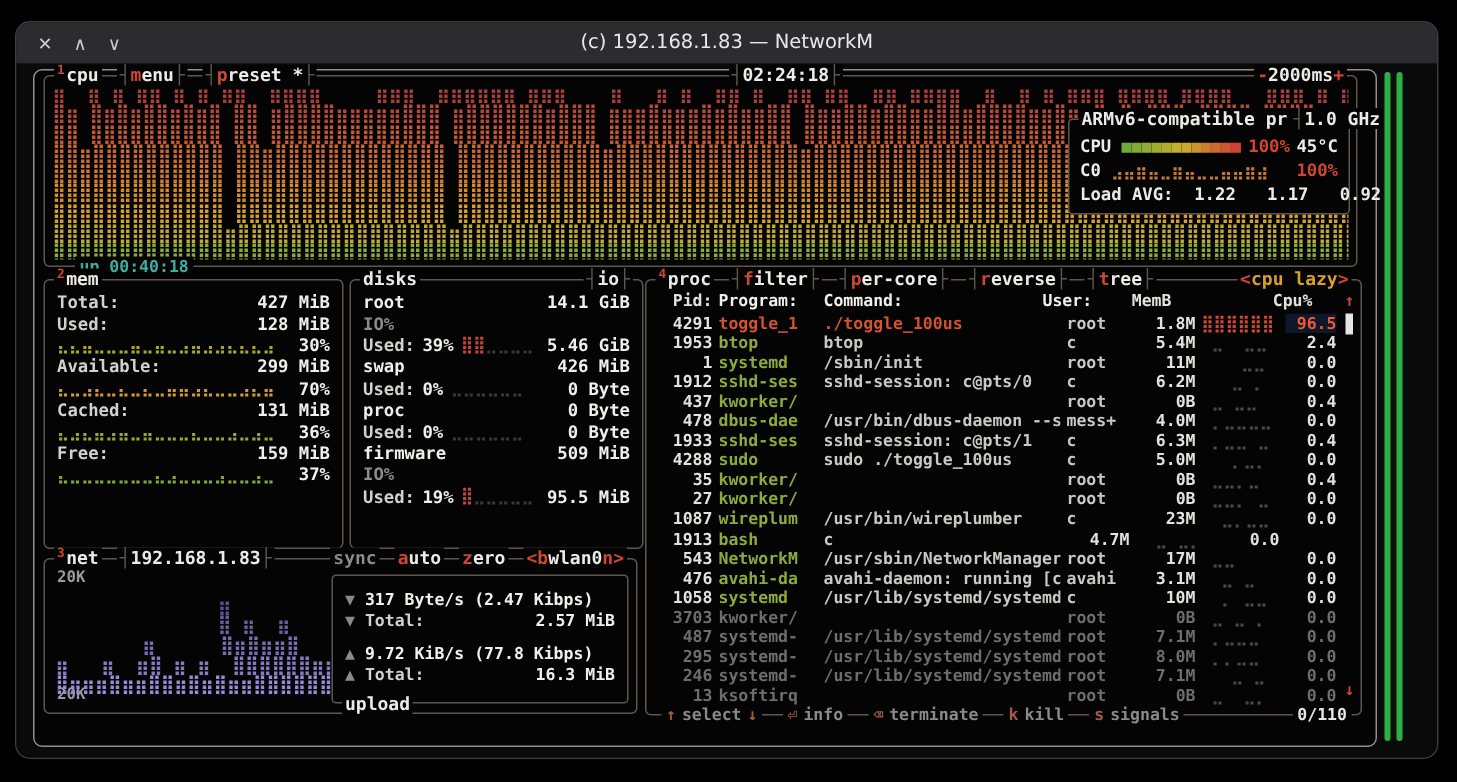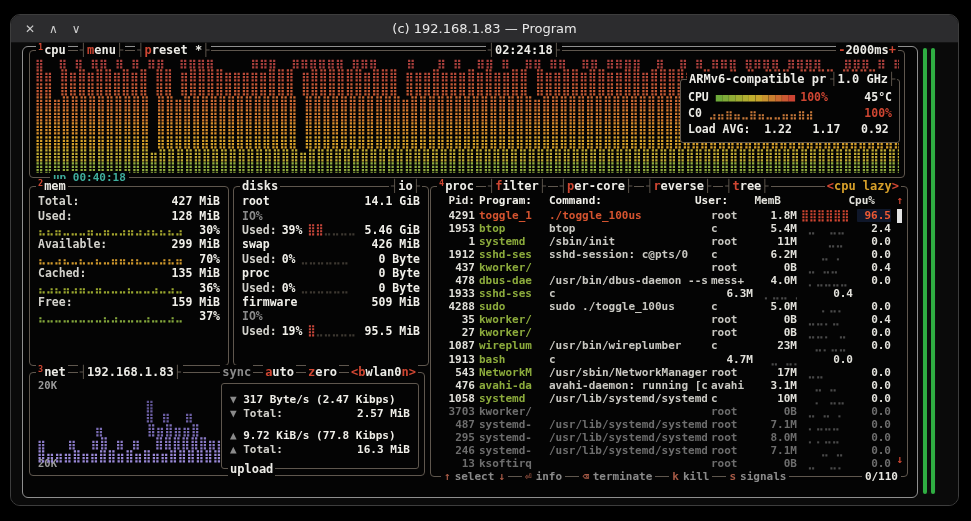--- a/index.html
+++ b/index.html
@@ -32,21 +32,21 @@
   .red{color:#cf4632}
   .orange{color:#d7a02a}
   .dim{color:#8b8b8b}
   .mid{align-self:center}
 
   .graph{position:absolute;overflow:hidden;white-space:pre}
   .graph div{height:13.3px;line-height:13.3px}
 
   .cpu-box{left:6px;top:3px;width:876px;height:128px}
   .cpu-graph{left:5px;right:5px;top:5px;bottom:4px}
-  .cpu-panel{position:absolute;right:4px;top:28px;width:220px;height:64px;border:1px solid #5f574e;
+  .cpu-panel{position:absolute;right:4px;top:28px;width:188px;height:64px;border:1px solid #5f574e;
     border-radius:3px;background:#040404}
   .plines{position:absolute;inset:9px 7px 2px 7px;font-size:11.5px}
   .pline{display:flex;align-items:center;height:16px;white-space:pre}
   .uptime{position:absolute;bottom:-8px;left:20px;background:#040404;padding:0 3px;color:#3fae9e;font-size:11px;line-height:14px}
 
   .mem-box{left:6px;top:139px;width:200px;height:180px}
   .lines{position:absolute;left:8px;right:8px;top:7px;font-size:11.5px}
   .kv{display:flex;justify-content:space-between;align-items:center;height:14.4px}
   .meter{white-space:pre;font-size:11px}
   .lbl{color:#d2d1cb}.val{color:#f0efe9}
@@ -88,21 +88,21 @@
 </head>
 <body>
 
 <div class="window">
   <div class="titlebar">
     <div class="wm">
       <span class="wmbtn"><span>✕</span></span>
       <span class="wmbtn"><span>∧</span></span>
       <span class="wmbtn"><span>∨</span></span>
     </div>
-    <div class="wtitle">(c) 192.168.1.83 — Program</div>
+    <div class="wtitle">(c) 192.168.1.83 — NetworkM</div>
   </div>
 
   <div class="termwrap">
     <div class="frame">
 
       <div class="box cpu-box">
         <div class="trow">
           <span class="tag"><span class="num">1</span><span class="ttl">cpu</span></span>
           <span class="tag wb"><span class="ttl fl mid">menu</span></span>
           <span class="tag wb"><span class="ttl fl mid">preset *</span></span>
@@ -159,21 +159,21 @@
             <div class="kv">
               <span class="lbl">Available:</span>
               <span class="val">299 MiB</span>
             </div>
             <div class="kv">
               <span class="meter" style="color: rgb(210, 154, 45);">⣄⣀⣠⣄⣀⣄⣀⣄⣀⣤⣤⣠⣄⣀⣀⣠⣄⣤</span>
               <span class="val">70%</span>
             </div>
             <div class="kv">
               <span class="lbl">Cached:</span>
-              <span class="val">135 MiB</span>
+              <span class="val">131 MiB</span>
             </div>
             <div class="kv">
               <span class="meter" style="color: rgb(154, 168, 47);">⣄⣠⣄⣤⣠⣤⣀⣤⣀⣀⣀⣄⣀⣀⣠⣀⣠⣀</span>
               <span class="val">36%</span>
             </div>
             <div class="kv">
               <span class="lbl">Free:</span>
               <span class="val">159 MiB</span>
             </div>
             <div class="kv">
@@ -318,20 +318,21 @@
               <span class="c-prog">dbus-dae</span>
               <span class="c-cmd">/usr/bin/dbus-daemon --sy</span>
               <span class="c-user">mess+</span>
               <span class="c-mem">4.0M</span>
               <span class="c-met" style="color: rgb(74, 74, 74);"> ⡀⣀⣀⣀⣀</span>
               <span class="c-cpu">0.0</span>
             </div>
             <div class="prow">
               <span class="c-pid">1933</span>
               <span class="c-prog">sshd-ses</span>
+              <span class="c-cmd">sshd-session: c@pts/1</span>
               <span class="c-user">c</span>
               <span class="c-mem">6.3M</span>
               <span class="c-met" style="color: rgb(74, 74, 74);"> ⡀⣀⣀ ⣀</span>
               <span class="c-cpu">0.4</span>
             </div>
             <div class="prow">
               <span class="c-pid">4288</span>
               <span class="c-prog">sudo</span>
               <span class="c-cmd">sudo ./toggle_100us</span>
               <span class="c-user">c</span>

